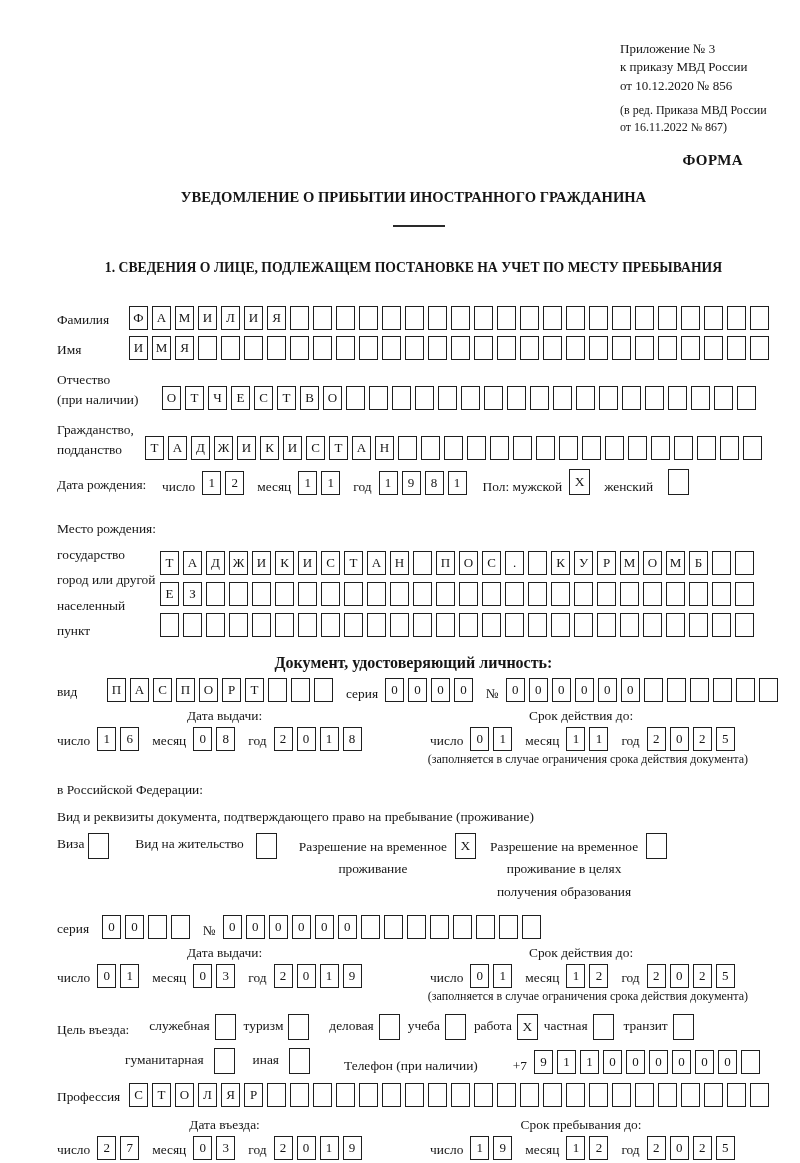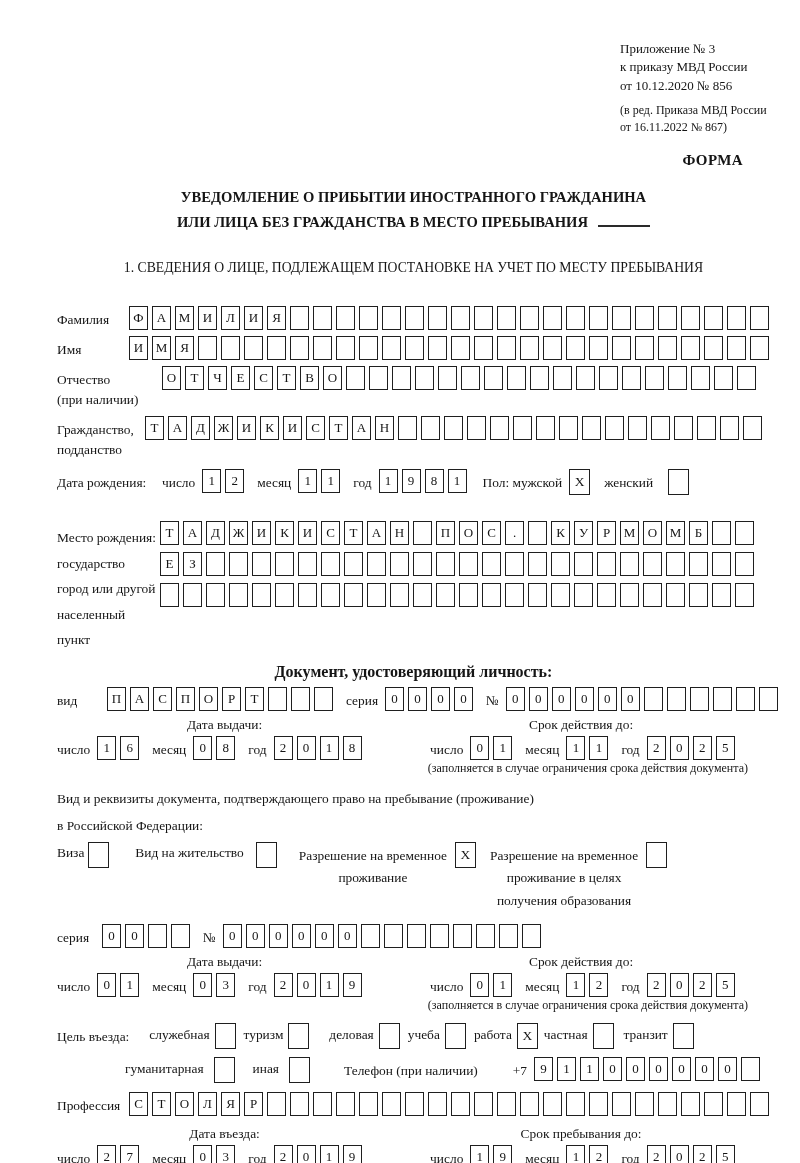--- a/index.html
+++ b/index.html
@@ -11,24 +11,24 @@
 
   
   .meta { margin-left:563px; padding-top:40px; font-size:13px; line-height:1.42; }
   .meta .small { font-size:12px; }
   .meta .gap { margin-top:7px; }
   .forma { text-align:right; padding-right:27px; font-weight:bold; font-size:15px; margin-top:16px; letter-spacing:.4px; }
 
   .title { text-align:center; font-weight:bold; font-size:14.6px; line-height:1.65; margin-top:16px; }
   .blank { display:inline-block; width:52px; border-bottom:2.2px solid #2a2a2a; height:.85em; margin-left:10px; }
 
-  .sec-heading { font-weight:normal; font-size:13.7px; margin-top:26px; text-align:center; white-space:nowrap; }
+  .sec-heading { font-weight:bold; font-size:13.7px; margin-top:26px; text-align:center; white-space:nowrap; }
 
   .form { margin-top:30px; }
-  .row { display:flex; align-items:flex-start; margin-top:6px; }
+  .row { display:flex; align-items:flex-end; margin-top:6px; }
   .flabel { flex:none; padding-top:4px; line-height:1.5; }
   .w-fam { width:72px; }
   .w-otch { width:105px; }
   .w-grazh { width:88px; }
   .w-mesto { width:103px; line-height:1.9; }
   .w-vid { width:50px; }
 
   .cells { display:flex; flex:none; }
   .cell {
     box-sizing:border-box; flex:none; width:19px; height:24px; margin-right:4px;
@@ -77,21 +77,21 @@
     <div>к приказу МВД России</div>
     <div>от 10.12.2020 № 856</div>
     <div class="small gap">(в ред. Приказа МВД России</div>
     <div class="small">от 16.11.2022 № 867)</div>
   </div>
 
   <div class="forma">ФОРМА</div>
 
   <div class="title">
     <div>УВЕДОМЛЕНИЕ О ПРИБЫТИИ ИНОСТРАННОГО ГРАЖДАНИНА</div>
-    <div><span>ИЛИ ЛИЦА БЕЗ ГРАЖДАНСТВА В МЕСТО ПРЕБЫВАНИЯ</span><span class="blank"></span></div>
+    <div><span class="blank"></span></div>
   </div>
 
   <div class="sec-heading">1. СВЕДЕНИЯ О ЛИЦЕ, ПОДЛЕЖАЩЕМ ПОСТАНОВКЕ НА УЧЕТ ПО МЕСТУ ПРЕБЫВАНИЯ</div>
 
   <div class="form">
 
     <div class="row">
       <span class="flabel w-fam">Фамилия</span>
       <span class="cells">
           <span class="cell">Ф</span>
@@ -248,21 +248,21 @@
           <span class="cell">9</span>
           <span class="cell">8</span>
           <span class="cell">1</span>
         </span>
       <span class="dlbl" style="margin-left:12px">Пол: мужской</span>
       <span class="checkbox">X</span>
       <span class="dlbl" style="margin-left:14px">женский</span>
       <span class="checkbox" style="margin-left:8px"></span>
     </div>
 
-    <div class="row" style="margin-top:26px">
+    <div class="row" style="margin-top:17px">
       <span class="flabel w-mesto">
         <span style="display:block">Место рождения:</span>
         <span style="display:block">государство</span>
         <span style="display:block">город или другой</span>
         <span style="display:block">населенный пункт</span>
       </span>
       <span class="stack">
         <span class="cells">
             <span class="cell">Т</span>
             <span class="cell">А</span>
@@ -432,22 +432,22 @@
               <span class="cell">0</span>
               <span class="cell">2</span>
               <span class="cell">5</span>
             </span>
         </div>
       </div>
     </div>
     <div class="dp-note">(заполняется в случае ограничения срока действия документа)</div>
 
     <div class="intro">
+      <div>в Российской Федерации:</div>
       <div>Вид и реквизиты документа, подтверждающего право на пребывание (проживание)</div>
-      <div>в Российской Федерации:</div>
     </div>
 
     <div class="options">
       <span class="opt">
         <span class="txt">Виза</span>
         <span class="checkbox" style="margin-left:4px"></span>
       </span>
       <span class="opt" style="margin-left:26px">
         <span class="txt">Вид на жительство</span>
         <span class="checkbox" style="margin-left:12px"></span>

